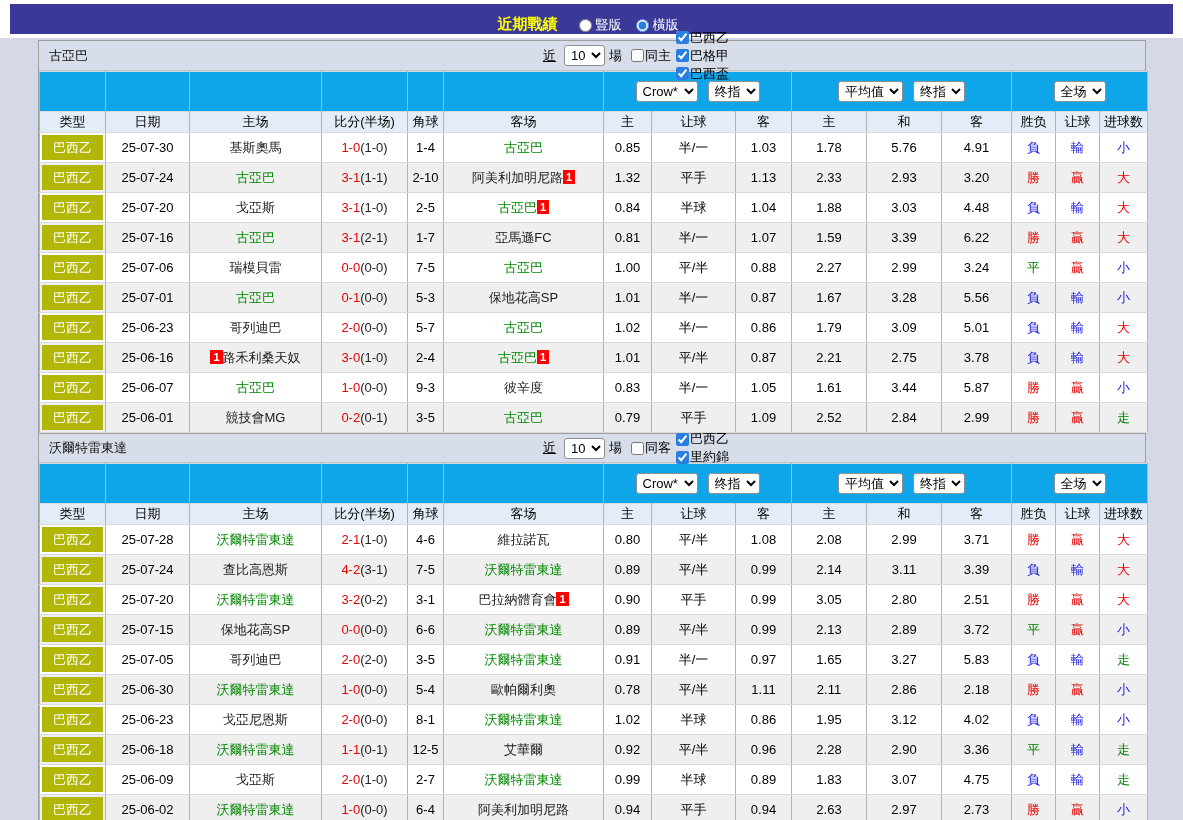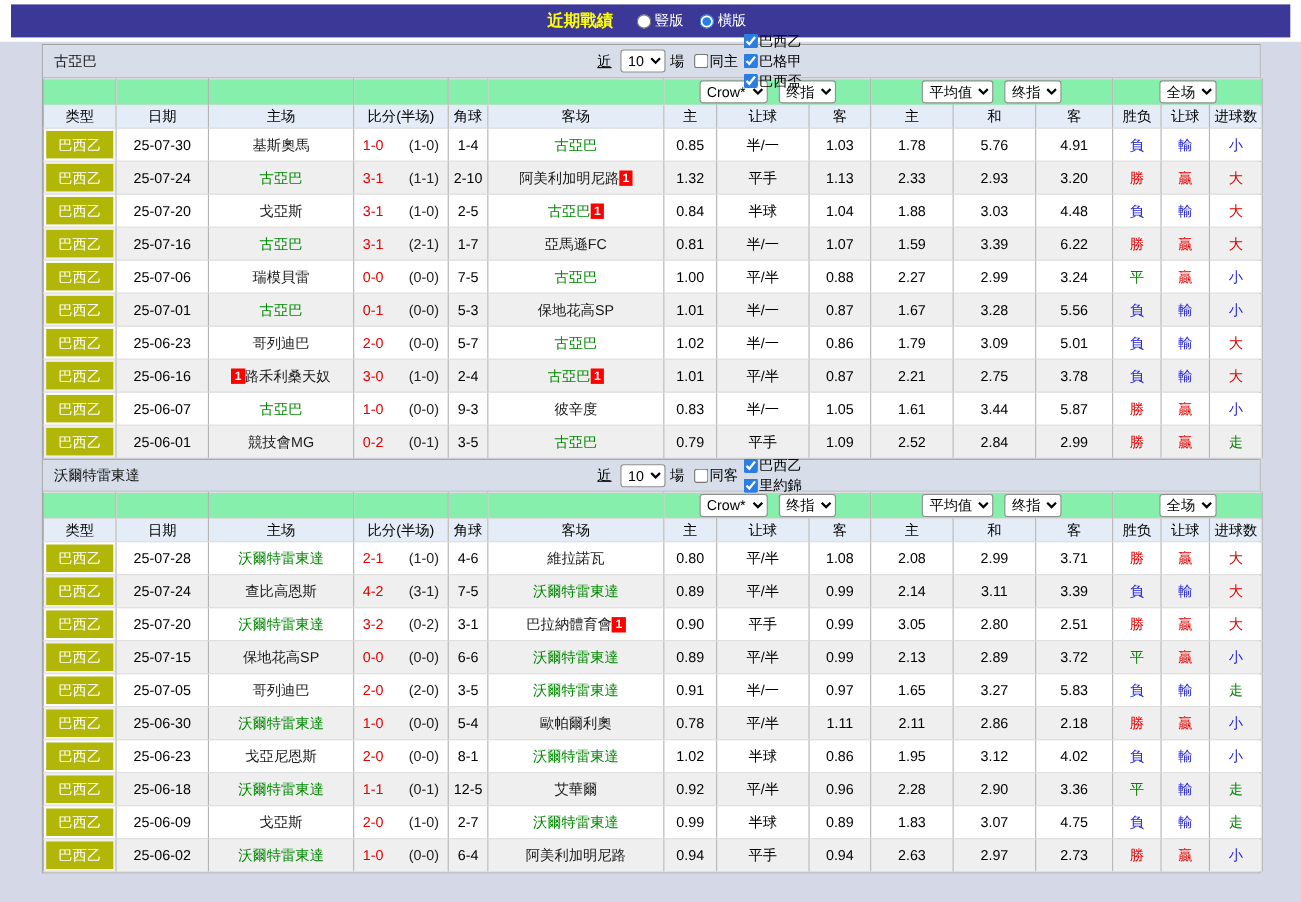--- a/index.html
+++ b/index.html
@@ -7,21 +7,21 @@
   body {
     width:1183px; height:820px; position:relative;
     background:#ffffff;
     font-family:"Liberation Sans","DejaVu Sans",sans-serif;
     font-size:13px; color:#000;
   }
   .side-bg { position:absolute; top:38px; left:0; width:1183px; height:782px; background:#d5d8e7; }
   
   .topbar {
     position:absolute; top:4px; left:10px; width:1163px; height:30px;
-    background:#3c3897; display:flex; align-items:center; justify-content:center;
+    background:#3c3897; display:flex; align-items:flex-end; justify-content:center;
     color:#fff;
   }
   .topbar .title { color:#ffff00; font-weight:bold; font-size:15px; margin-right:14px; }
   .topbar label { display:flex; align-items:center; margin:0 7px; font-size:13px; cursor:pointer; }
   .topbar input { margin:0 4px 0 0; width:13px; height:13px; accent-color:#2a7de1; }
   
   .main { position:absolute; top:40px; left:38px; width:1108px; background:#fff; border:1px solid #9f9f9f; }
   .team-bar {
     height:30px; background:#d7deea; position:relative;
     display:flex; align-items:center; border-bottom:1px solid #b9c2cf;
@@ -38,33 +38,33 @@
   .controls .unit { margin-right:6px; }
   .controls label { display:flex; align-items:center; margin-right:2px; cursor:pointer; }
   .controls input[type=checkbox] { width:13px; height:13px; margin:0 1px 0 3px; accent-color:#2a7de1; }
   
   table { width:1108px; border-collapse:collapse; table-layout:fixed; }
   td {
     border-left:1px solid #b3b3b3; border-right:1px solid #b3b3b3;
     border-top:1px solid #d9d9d9; border-bottom:1px solid #d9d9d9;
     text-align:center; padding:0 1px; overflow:hidden; white-space:nowrap;
   }
-  tr.sel-row td { background:#86efac; height:24px; border-bottom:none; }
+  tr.sel-row td { background:#0ea5e9; height:40px; border-bottom:none; }
   tr.lbl-row td { background:#e4ecf7; height:21px; font-size:13px; }
   tbody td { height:29px; font-size:13px; }
   tbody tr.even td { background:#efefef; }
   tbody tr.odd td { background:#ffffff; }
   tbody td.hand { background:#fcf7ee; }
   tbody td.euro { background:#eaf5fa; }
   td.typecell { padding:2px; }
   .type-badge { background:#b2b606; color:#fff; height:25px; line-height:25px; }
   .t-green { color:#008800; }
   .t-black { color:#1a1a1a; }
   .ft { color:#e60000; }
-  .ht { color:#222;padding-left:23px; }
+  .ht { color:#222; }
   .rc {
     display:inline-block; background:#ff0000; color:#fff; font-size:11px; font-weight:bold;
     line-height:14px; padding:0 3px; vertical-align:1px;
   }
   .summary {
     background:#fff; text-align:center; height:28px; line-height:28px;
     border-top:1px solid #b3b3b3; font-size:13px;
   }
   .summary .red { color:#ff0000; }
   .selcell-inner { display:flex; justify-content:center; gap:10px; }

